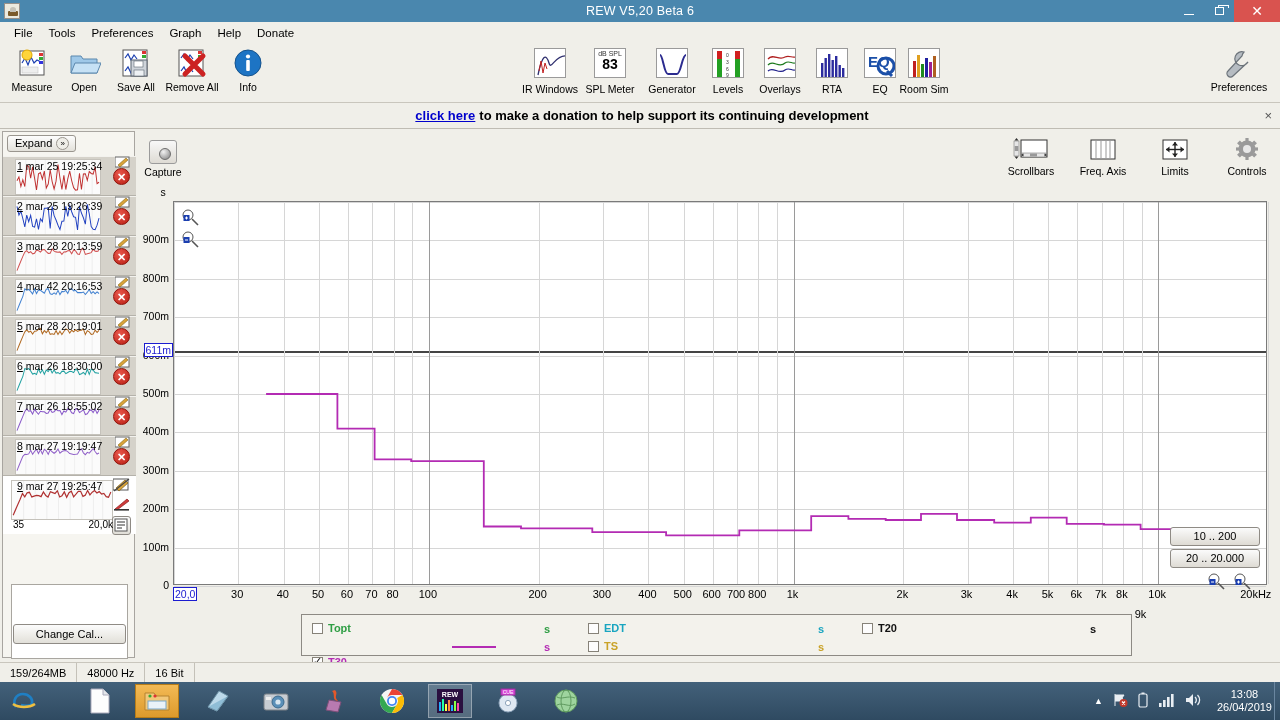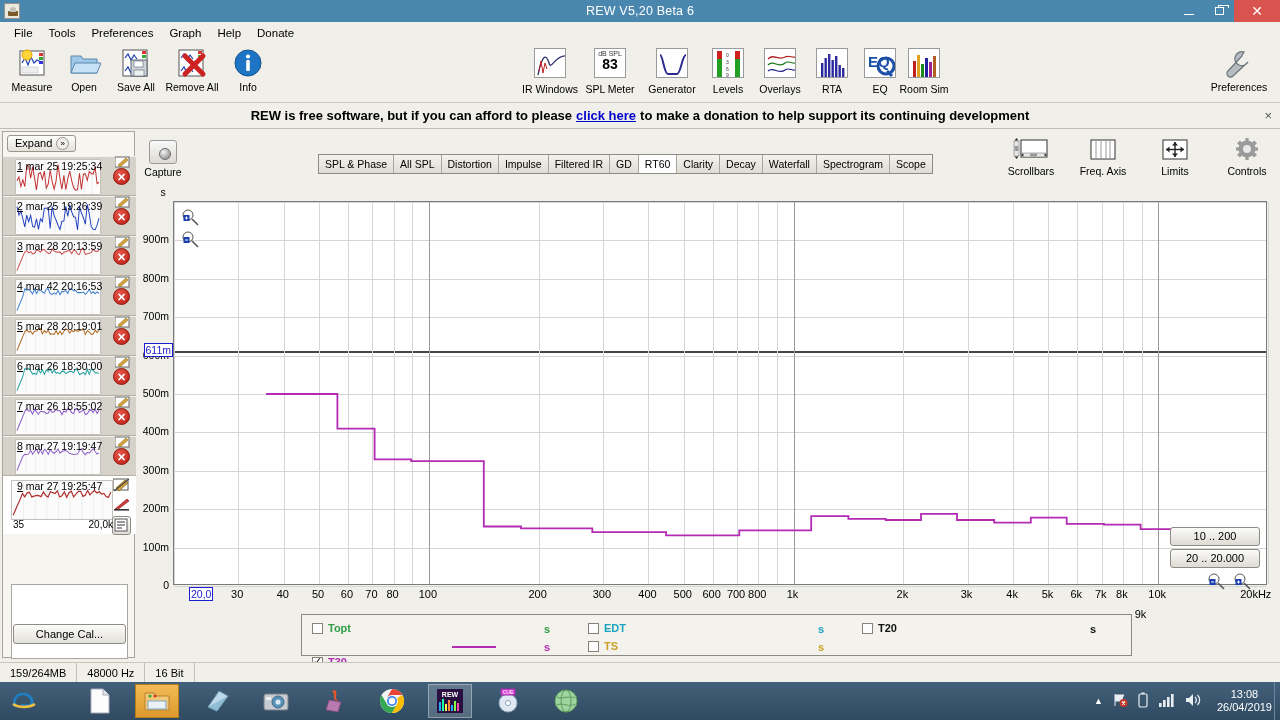--- a/index.html
+++ b/index.html
@@ -169,21 +169,21 @@
   .ylabels { position:absolute; left:0; top:5px; width:31px; height:384px; }
   .ylab { position:absolute; right:2px; font-size:10.5px; transform:translateY(-50%); white-space:nowrap; }
   .ymarker {
     position:absolute; right:-2px; font-size:10.5px; transform:translateY(-50%);
     color:#1b1bd0; border:1px solid #1b1bd0; background:#fff; padding:0 1px; line-height:12px;
   }
   .xlabels { position:absolute; left:33px; top:392px; width:1094px; height:16px; }
   .xlab { position:absolute; font-size:11px; transform:translateX(-50%); top:0; white-space:nowrap; }
   .xmarker {
     position:absolute; font-size:10.5px; top:-1px; color:#1b1bd0;
-    border:1px solid #1b1bd0; background:#fff; padding:0 1px; line-height:12px;margin-left:16px;
+    border:1px solid #1b1bd0; background:#fff; padding:0 1px; line-height:12px;
   }
   .curve-svg { position:absolute; left:0; top:0; width:1094px; height:384px; }
 
   .zoomicons { position:absolute; left:6px; top:6px; width:22px; }
   .zoombtns { position:absolute; right:4px; top:325px; width:92px; }
   .zbtn {
     width:90px;height:19px; margin-bottom:3px;
     background:linear-gradient(#fbfbfb,#dedbd4); border:1px solid #8f8b85; border-radius:3px;
     font-size:11px; text-align:center; line-height:17px;
   }
@@ -440,21 +440,20 @@
       <div class="ico">
         <svg width="34" height="34" viewBox="0 0 34 34">
           <path d="M22 6 a7 7 0 1 0 4 10 L11 30 a3 3 0 0 1-5-5 L20 10 a7 7 0 0 1 2-4z" fill="#b6bcc2" stroke="#6c737a" stroke-width="1.2"></path>
         </svg>
       </div>
       <div class="lbl">Preferences</div>
     </div>
   </div>
 
   <div class="banner">
-    <span>REW is free software, but if you can afford to please</span>
     <a href="#">click here</a>
     <span>to make a donation to help support its continuing development</span>
     <span class="close-x">×</span>
   </div>
 
   <div class="leftpanel">
     <div class="expandbtn">
       <span>Expand</span>
       <span class="chev">»</span>
     </div>
@@ -672,34 +671,20 @@
     <div class="sel-notes"></div>
     <div class="changecal">Change Cal...</div>
   </div>
 
   <div class="capture">
     <div class="cbox"></div>
     <div class="clbl">Capture</div>
     <div class="cunit">s</div>
   </div>
 
-  <div class="tabs" id="tabs">
-      <div class="tab">SPL &amp; Phase</div>
-      <div class="tab">All SPL</div>
-      <div class="tab">Distortion</div>
-      <div class="tab">Impulse</div>
-      <div class="tab">Filtered IR</div>
-      <div class="tab">GD</div>
-      <div class="tab active">RT60</div>
-      <div class="tab">Clarity</div>
-      <div class="tab">Decay</div>
-      <div class="tab">Waterfall</div>
-      <div class="tab">Spectrogram</div>
-      <div class="tab">Scope</div>
-    </div>
 
   <div class="rtools">
     <div class="rtool">
       <div class="ri">
         <svg width="38" height="26" viewBox="0 0 38 26">
           <rect x="9" y="3" width="26" height="17" fill="#fff" stroke="#333"></rect>
           <rect x="10" y="16" width="24" height="4" fill="#e6e6e6" stroke="#666" stroke-width=".5"></rect>
           <rect x="18" y="16.5" width="7" height="3" fill="#999"></rect>
           <rect x="2" y="4" width="5" height="15" fill="#e6e6e6" stroke="#666" stroke-width=".5"></rect>
           <rect x="2.7" y="9" width="3.6" height="5" fill="#999"></rect>

